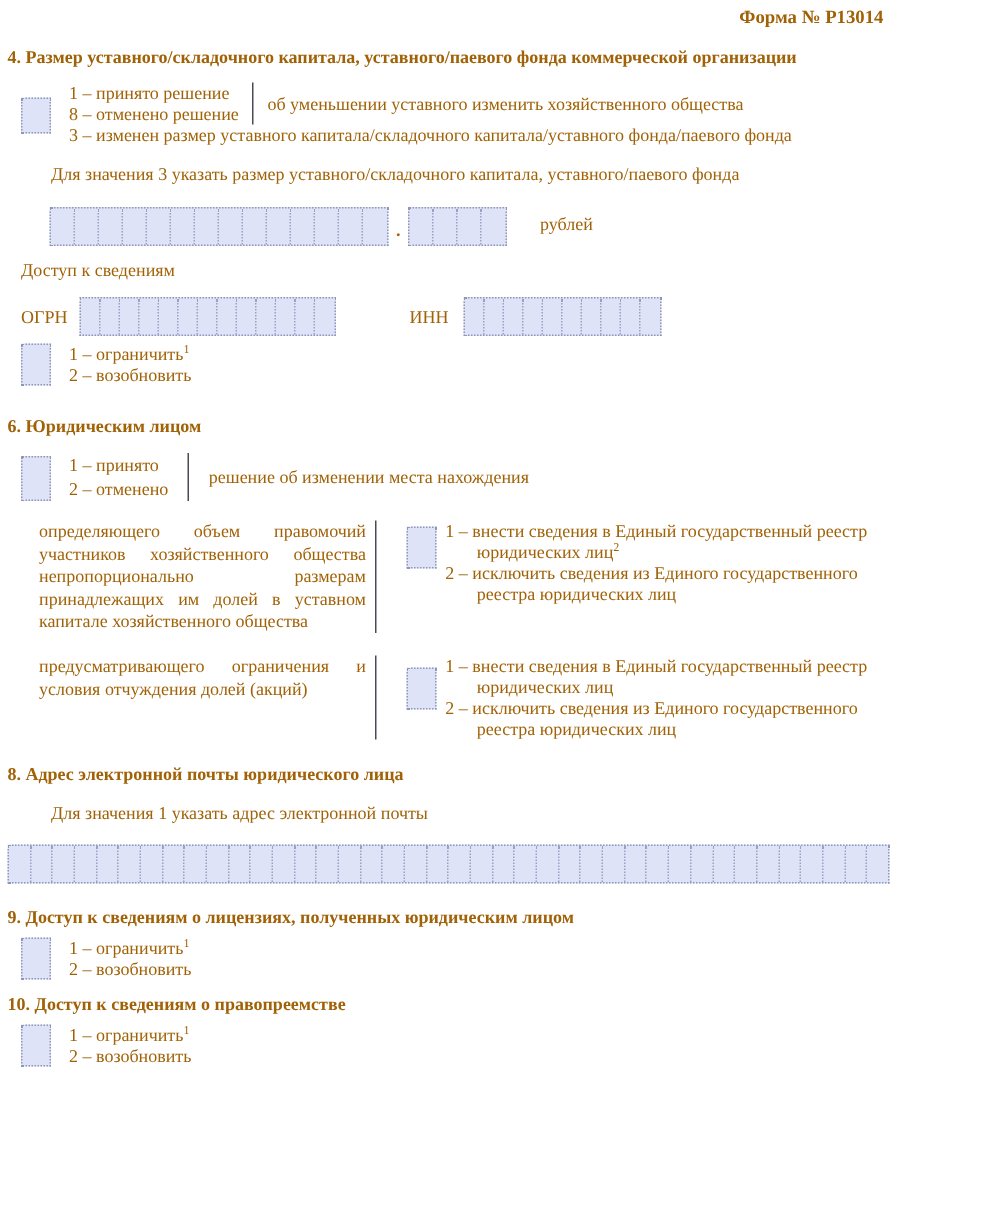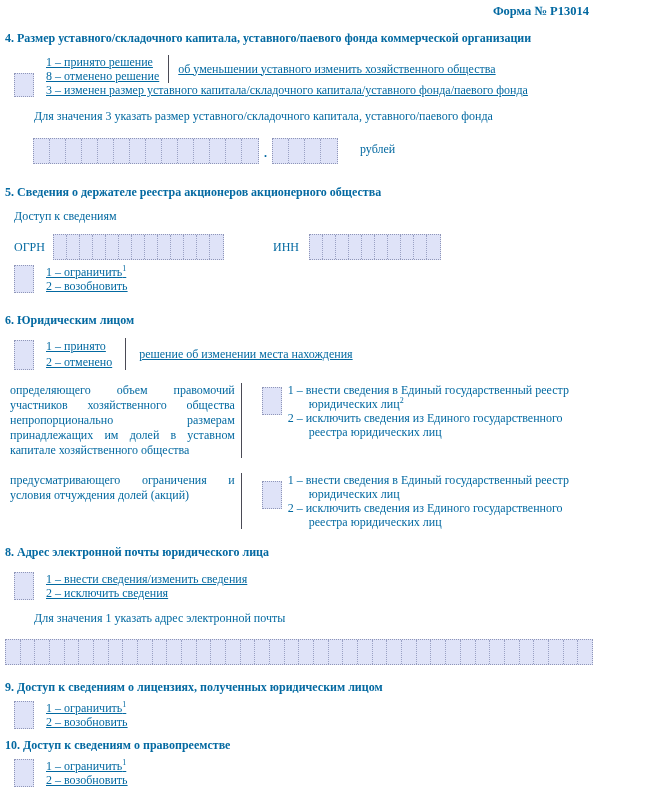--- a/index.html
+++ b/index.html
@@ -1,24 +1,24 @@
 <!DOCTYPE html>
 <html><head>
 <meta charset="utf-8">
 <style>
   html,body { margin:0; padding:0; background:#ffffff; }
   .page {
     width:598px; height:804px; box-sizing:border-box;
     padding:4px 7px 0 5px; position:relative; overflow:hidden;
     font-family:"Liberation Serif", serif; font-size:12px;
-    color:#0369a1; background:#ffffff;
+    color:#a16207; background:#ffffff;
   }
   .form-no { text-align:right; font-weight:bold; font-size:12.5px; padding-right:2px; }
   .sec-title { font-weight:bold; }
-  .cb-row { display:flex; align-items:flex-end; margin-left:9px;text-decoration:underline; }
+  .cb-row { display:flex; align-items:center; margin-left:9px; }
   .checkbox {
     flex:none; width:20px; background:#dfe3f8;
     border:1px dotted #8f96b8; box-sizing:border-box;
   }
   .opt-col { margin-left:12px; }
   .opt { line-height:14px; }
   .hang { padding-left:21px; text-indent:-21px; }
   .vline { width:1px; background:#4a4a55; align-self:stretch; }
   .side-text { align-self:center; }
   .cells-field {
@@ -26,21 +26,21 @@
     border:1px dotted #8f96b8; box-sizing:content-box;
   }
   .cell { box-sizing:border-box; border-right:1px dotted #9aa1c4; height:100%; }
   .cell:last-child { border-right:none; }
   .w16 .cell { flex:none; width:16px; }
   .w13 .cell { flex:none; width:13px; }
   .email-field { width:100%; }
   .email-field .cell { flex:1; }
   .dot-sep { font-weight:bold; margin:8px 5px 0 5px; }
   sup { font-size:8px; line-height:0; }
-  .s7-row { display:flex; margin-left:5px; }
+  .s7-row { display:flex; margin-left:21px; }
   .s7-left { width:252px; text-align:justify; line-height:15px; }
   .s7-opts { margin-left:6px; width:340px; }
   .hint { margin-left:29px; }
 </style>
 </head>
 <body>
 
 <div class="page">
 
   <div class="form-no">Форма № Р13014</div>
@@ -84,21 +84,20 @@
           <span class="cell"></span>
           <span class="cell"></span>
           <span class="cell"></span>
           <span class="cell"></span>
         </div>
       <div style="margin-left:22px; margin-top:4px">рублей</div>
     </div>
   </div>
 
   <div>
-    <div class="sec-title" style="margin-top:21px">5. Сведения о держателе реестра акционеров акционерного общества</div>
     <div style="margin-left:9px; margin-top:9px">Доступ к сведениям</div>
     <div style="display:flex; align-items:center; margin-left:9px; margin-top:10px">
       <div style="width:39px">ОГРН</div>
       <div class="cells-field w13">
           <span class="cell"></span>
           <span class="cell"></span>
           <span class="cell"></span>
           <span class="cell"></span>
           <span class="cell"></span>
           <span class="cell"></span>
@@ -164,27 +163,20 @@
       <div class="checkbox" style="height:28px; margin-left:20px; margin-top:8px"></div>
       <div class="s7-opts">
         <div class="opt hang">1 – внести сведения в Единый государственный реестр юридических лиц</div>
         <div class="opt hang">2 – исключить сведения из Единого государственного реестра юридических лиц</div>
       </div>
     </div>
   </div>
 
   <div>
     <div class="sec-title" style="margin-top:16px">8. Адрес электронной почты юридического лица</div>
-    <div class="cb-row" style="margin-top:11px">
-      <div class="checkbox" style="height:28px; margin-top:1px"></div>
-      <div class="opt-col">
-        <div class="opt">1 – внести сведения/изменить сведения</div>
-        <div class="opt">2 – исключить сведения</div>
-      </div>
-    </div>
     <div class="hint" style="margin-top:11px">Для значения 1 указать адрес электронной почты</div>
     <div class="cells-field email-field" style="margin-top:13px">
         <span class="cell"></span>
         <span class="cell"></span>
         <span class="cell"></span>
         <span class="cell"></span>
         <span class="cell"></span>
         <span class="cell"></span>
         <span class="cell"></span>
         <span class="cell"></span>

